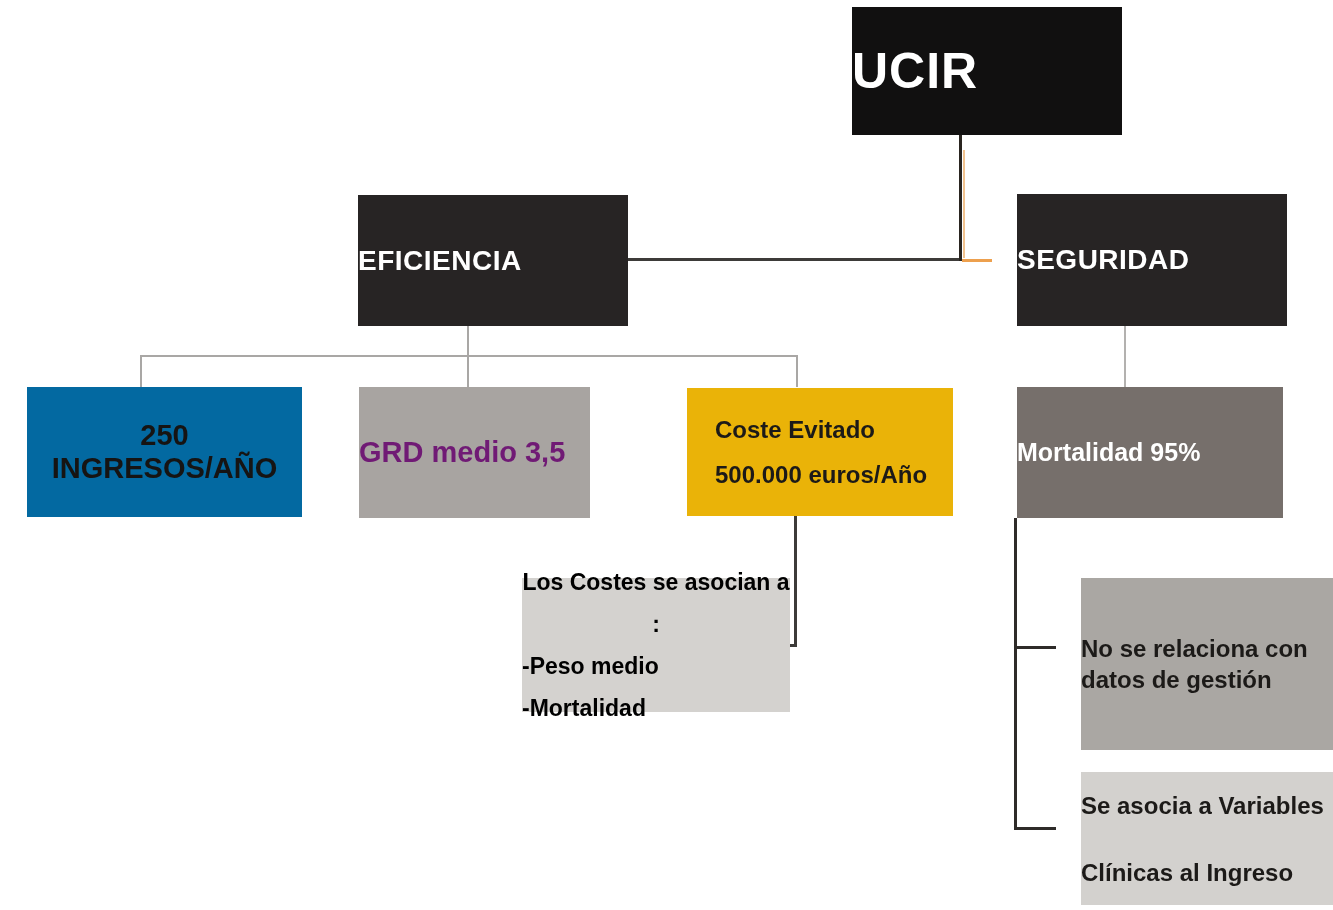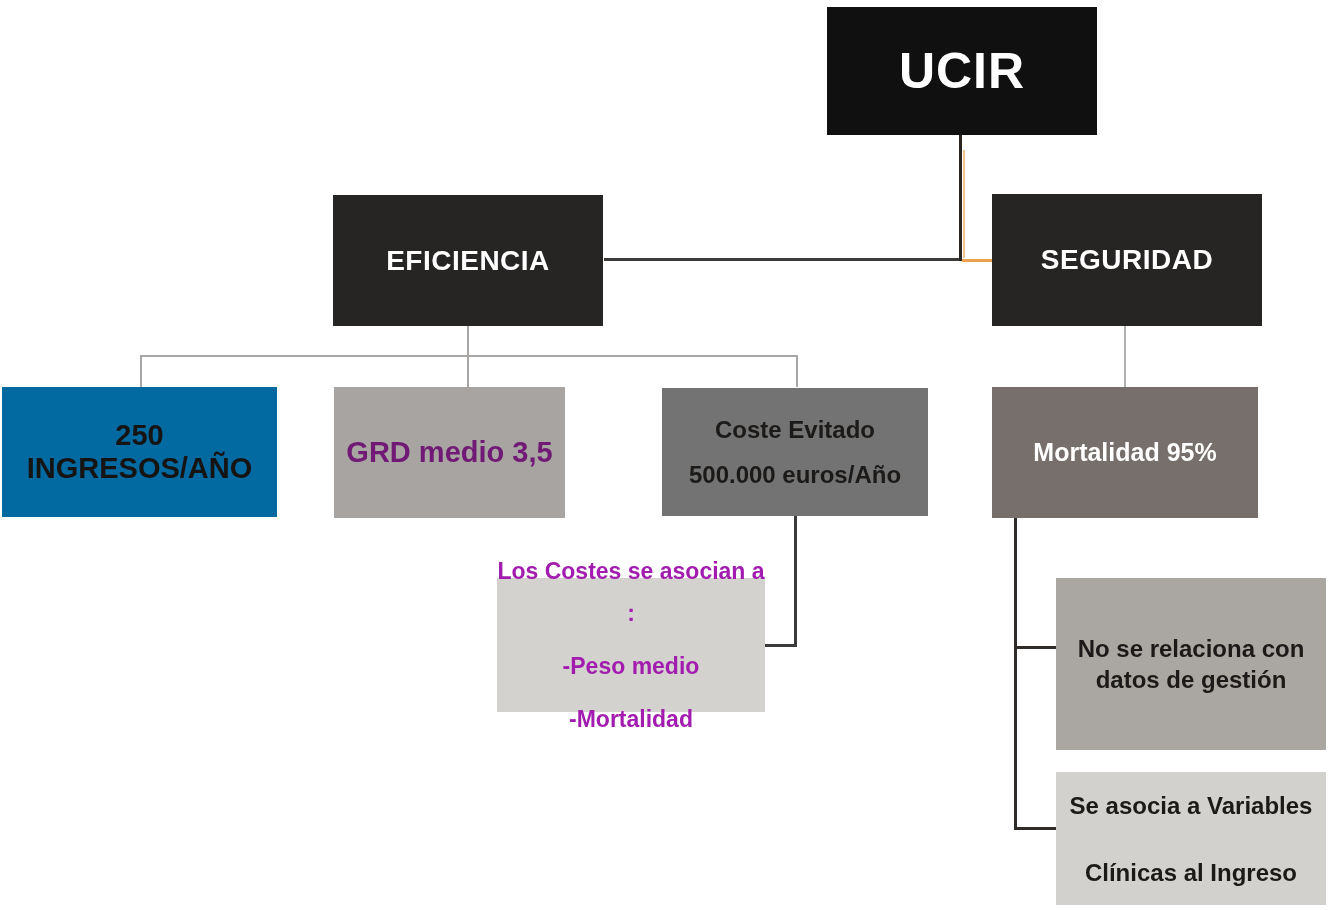--- a/index.html
+++ b/index.html
@@ -8,24 +8,25 @@
     width: 1333px;
     height: 910px;
     background: #ffffff;
     font-family: "Liberation Sans", sans-serif;
     overflow: hidden;
   }
   .node {
     position: absolute;
     display: flex;
     flex-direction: column;
-    align-items: center;
+    align-items: flex-start;
     justify-content: center;
     text-align: center;
     box-sizing: border-box;
+    margin-left: 25px;
   }
   .conn { position: absolute; }
 
   
   [data-name="node-ucir"] {
     left: 827px; top: 7px; width: 270px; height: 128px;
     background: #111010; color: #ffffff;
     font-size: 50px; font-weight: 700; letter-spacing: 1px;
   }
   
@@ -45,33 +46,33 @@
     background: #0369a1; color: #161413;
     font-size: 29px; font-weight: 700;
   }
   [data-name="node-grd"] {
     left: 334px; top: 387px; width: 231px; height: 131px;
     background: #a8a4a1; color: #701a75;
     font-size: 29px; font-weight: 700;
   }
   [data-name="node-coste"] {
     left: 662px; top: 388px; width: 266px; height: 128px;
-    background: #737373; color: #1c1a18;
-    font-size: 24px; font-weight: 700; line-height: 45px;
+    background: #eab308; color: #1c1a18;
+    font-size: 24px; font-weight: 700; line-height: 45px; padding-left: 28px;
   }
   [data-name="node-mortalidad"] {
     left: 992px; top: 387px; width: 266px; height: 131px;
     background: #766f6b; color: #ffffff;
     font-size: 25px; font-weight: 700;
   }
   
   [data-name="node-costes-asocian"] {
     left: 497px; top: 578px; width: 268px; height: 134px;
-    background: #d4d2cf; color: #a21caf;
-    font-size: 23px; font-weight: 700; line-height: 42px; gap: 11px;
+    background: #d4d2cf; color: #000000;
+    font-size: 23px; font-weight: 700; line-height: 42px;
   }
   [data-name="node-no-relaciona"] {
     left: 1056px; top: 578px; width: 270px; height: 172px;
     background: #aaa7a3; color: #1c1a18;
     font-size: 24px; font-weight: 700; line-height: 31px;
   }
   [data-name="node-se-asocia"] {
     left: 1056px; top: 772px; width: 270px; height: 133px;
     background: #d3d1ce; color: #1c1a18;
     font-size: 24px; font-weight: 700; line-height: 31px; gap: 36px;

